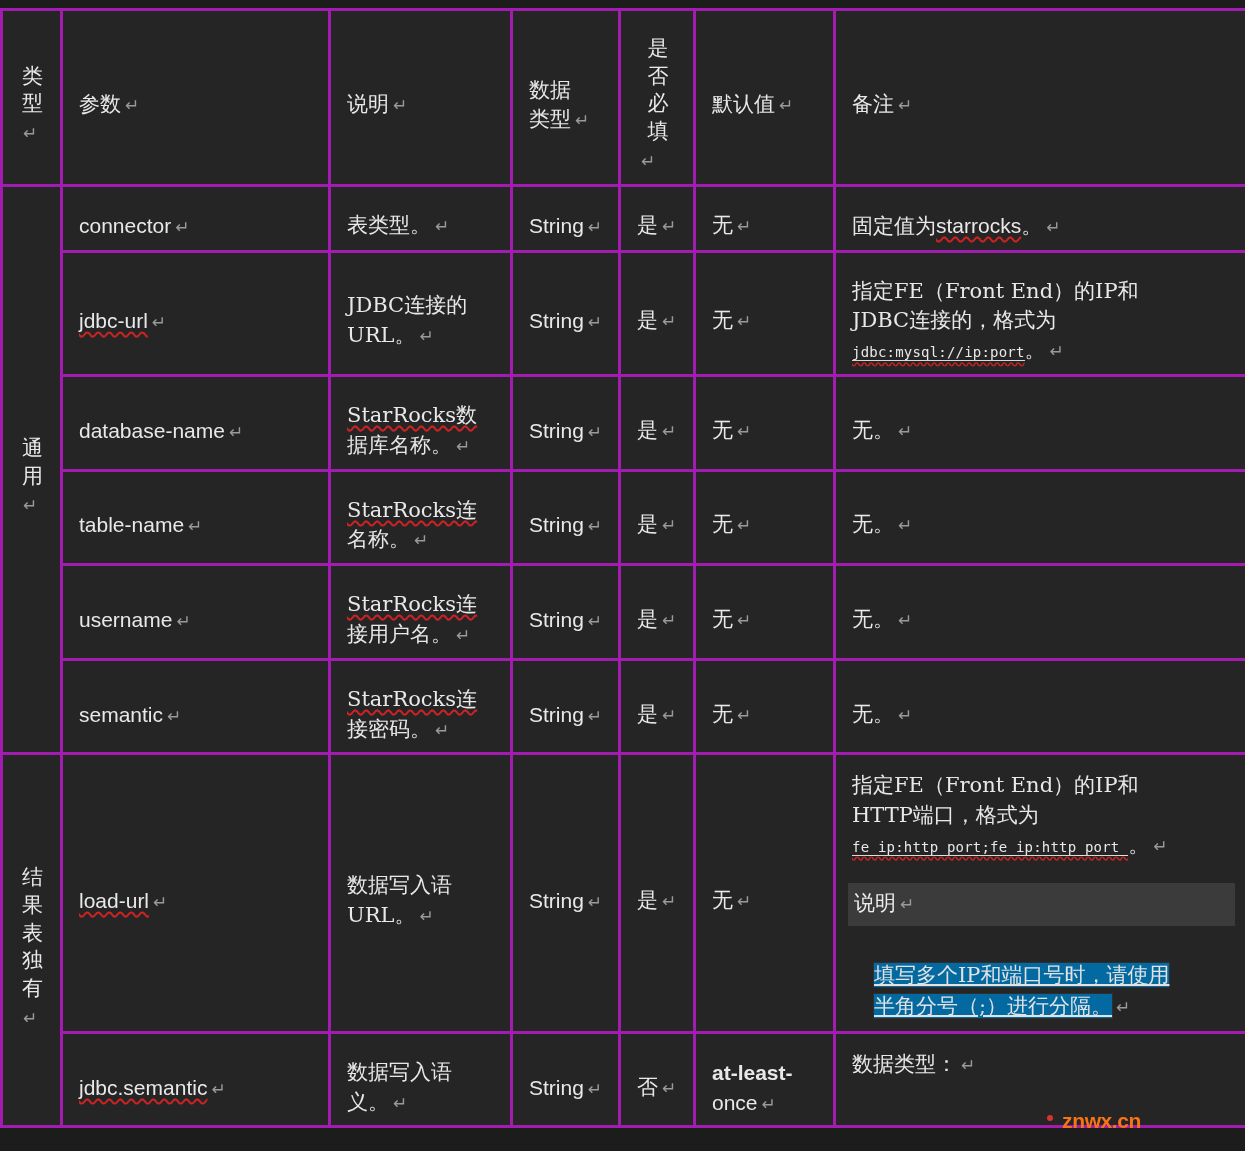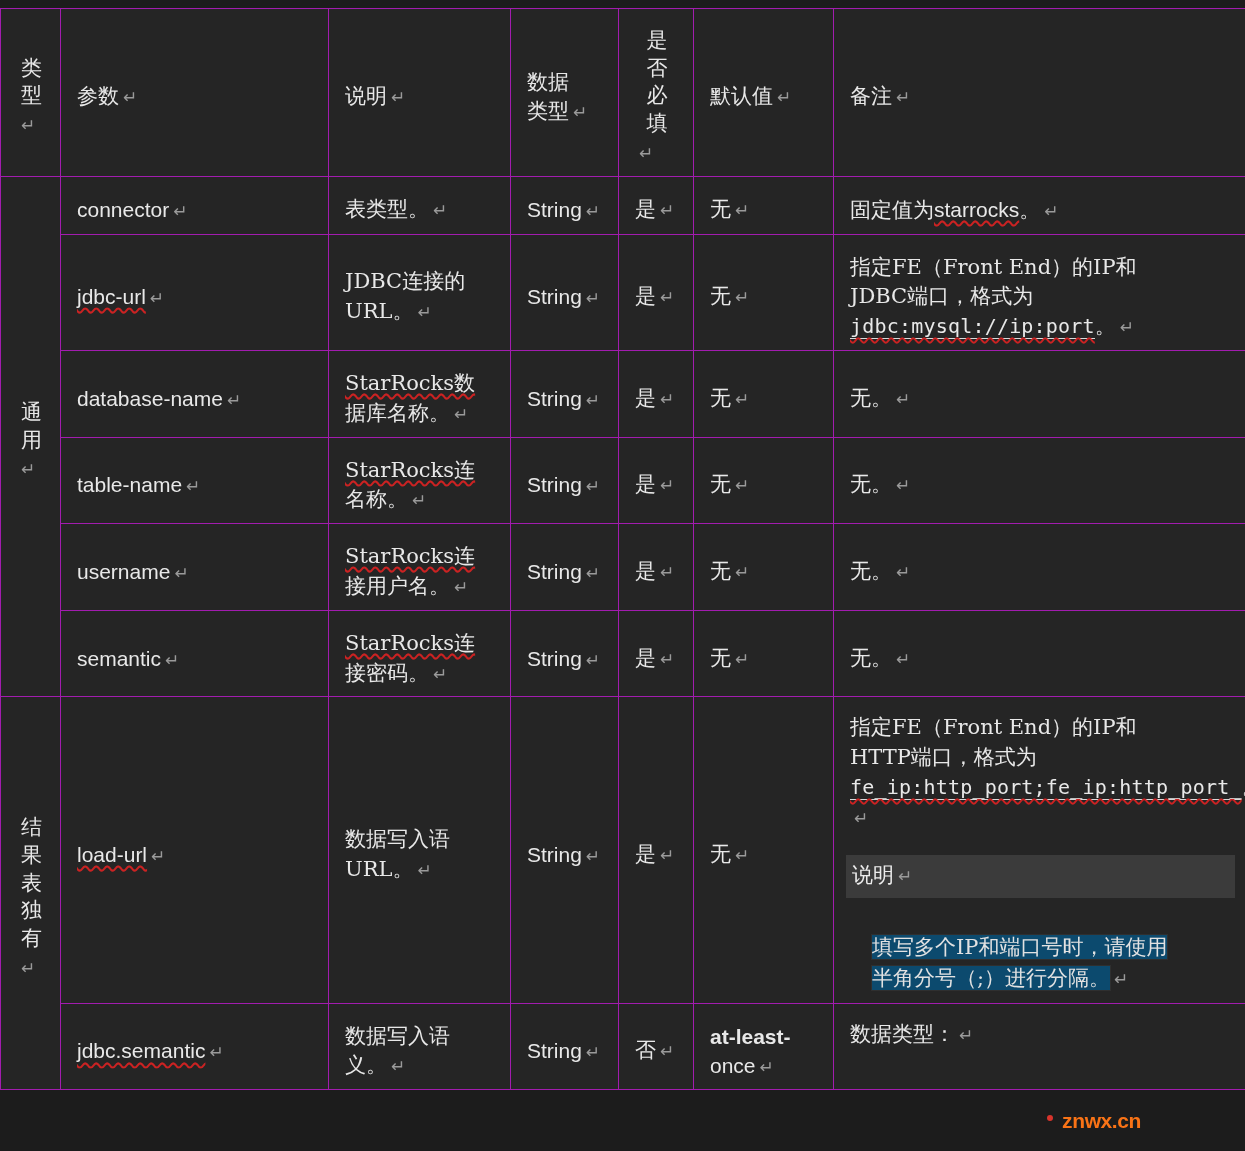--- a/index.html
+++ b/index.html
@@ -32,23 +32,23 @@
     position: absolute;
     left: 0;
     top: 8px;
     width: 1245px;
     border-collapse: collapse;
     table-layout: fixed;
   }
 
   table.param-table td,
   table.param-table th {
-    border: 1px solid #a21caf;
+    border: 3px solid #a21caf;
     vertical-align: middle;
-    padding: 18px 14px 8px 16px;
+    padding: 24px 14px 8px 16px;
     color: #e8e8e8;
     font-size: 21px;
     line-height: 1.42;
     background: #252525;
     font-weight: normal;
     text-align: left;
   }
 
   thead th {
     background: #424242;
@@ -104,21 +104,21 @@
   
   .misspell {
     text-decoration: underline wavy #cc2222;
     text-decoration-skip-ink: none;
     text-underline-offset: 3px;
   }
 
   
   .code {
     font-family: "DejaVu Sans Mono", "Liberation Mono", monospace;
-    font-size: 20px;
+    font-size: 14px;
     letter-spacing: 0.2px;
     border-bottom: 1px solid #d8d8d8;
     text-decoration: underline wavy #cc2222;
     text-decoration-skip-ink: none;
     text-underline-offset: 4px;
   }
 
   
   .note-wrap { margin-top: 22px; }
 
@@ -131,22 +131,23 @@
   }
 
   .note-body {
     margin-top: 34px;
     padding-left: 22px;
     font-size: 21px;
     line-height: 1.5;
     color: #e2e2e2;
   }
   .note-body .hl {
-    background: #0c4a6e;
+    background: #0369a1;
     box-shadow: 0 0 0 1px #2f2f2f;
+    text-decoration: underline;
   }
 
   .remark-lines { line-height: 1.48; }
 
   
   .watermark {
     position: absolute;
     right: 12px;
     bottom: 8px;
     font-size: 25px;
@@ -259,21 +260,21 @@
           <span>String</span><span class="pilcrow">↵</span>
         </td>
         <td class="cjk">
           <span>是</span><span class="pilcrow">↵</span>
         </td>
         <td class="cjk">
           <span>无</span><span class="pilcrow">↵</span>
         </td>
         <td class="cjk remark-lines">
           <div>指定FE（Front End）的IP和</div>
-          <div>JDBC端口，格式为</div>
+          <div>JDBC连接的，格式为</div>
           <div><span class="code">jdbc:mysql://ip:port</span><span>。</span><span class="pilcrow">↵</span></div>
         </td>
       </tr>
 
       <tr>
         <td class="latin">
           <span>database-name</span><span class="pilcrow">↵</span>
         </td>
         <td class="cjk">
           <div><span class="misspell">StarRocks数</span></div>

